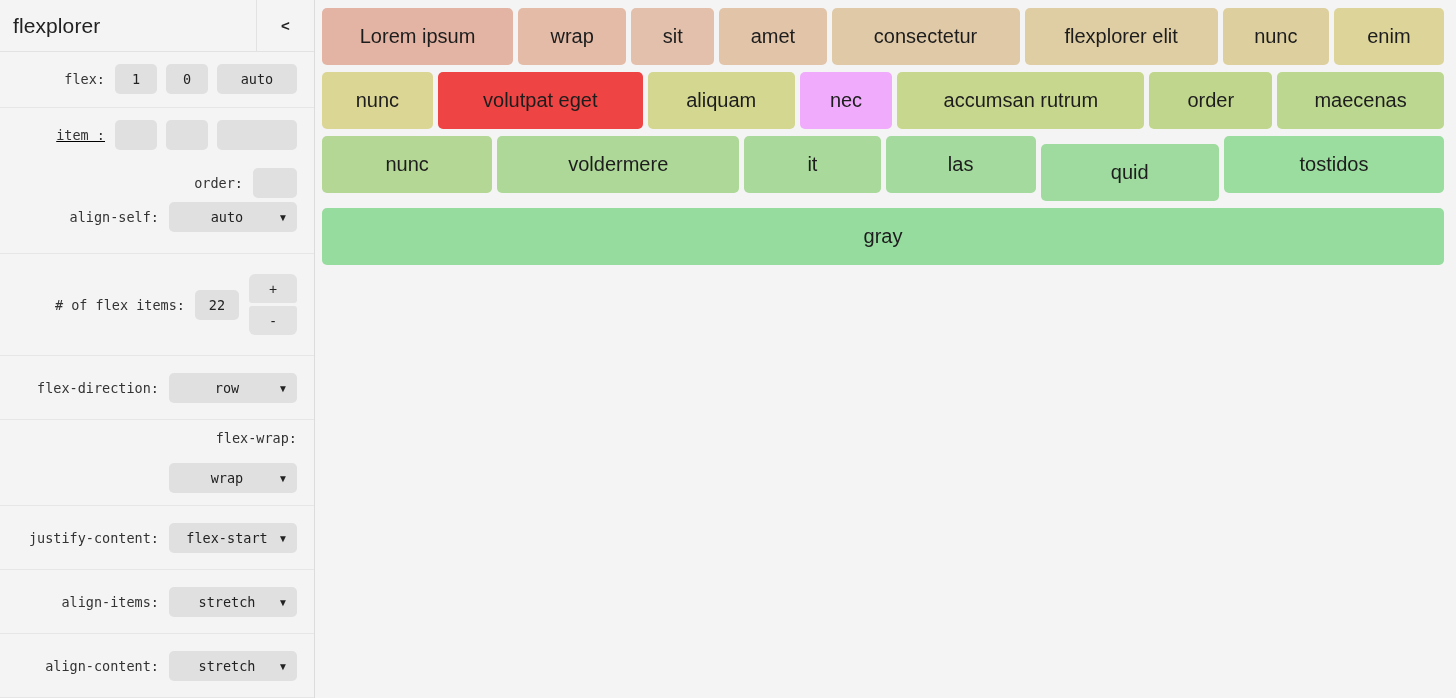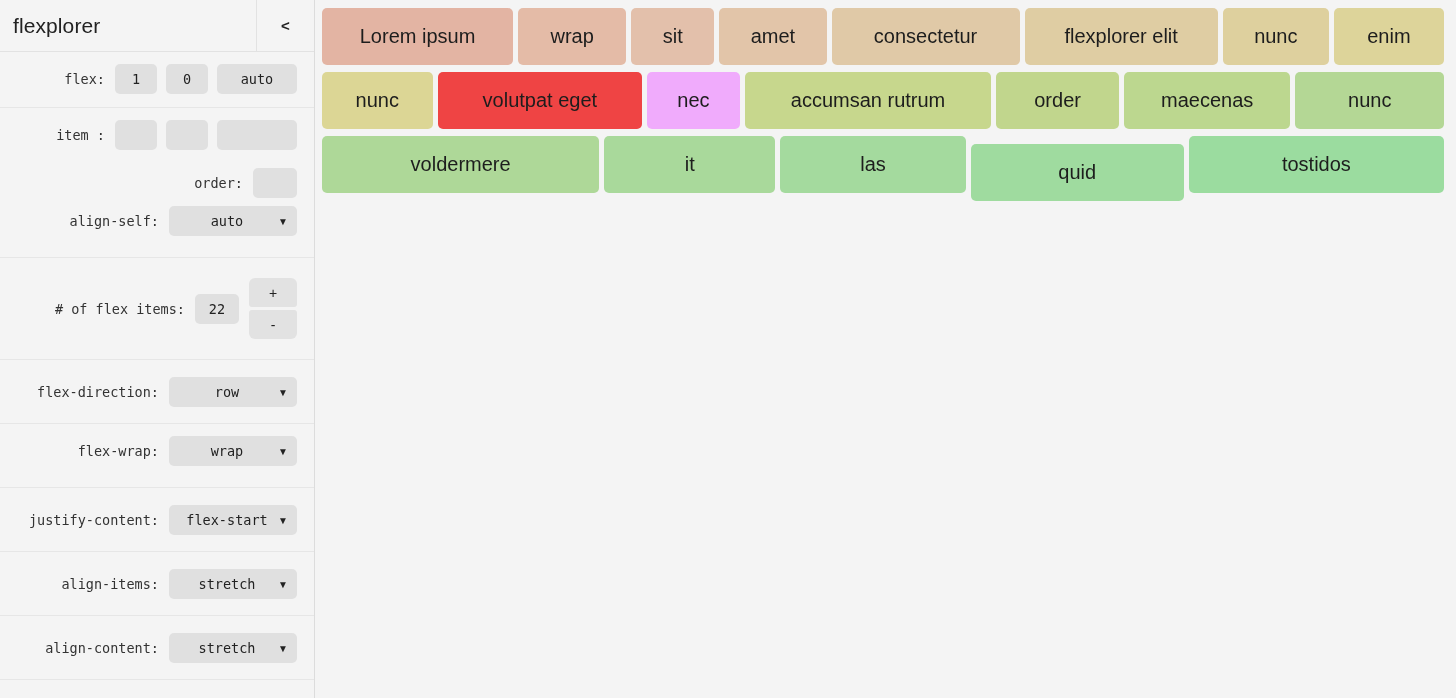--- a/index.html
+++ b/index.html
@@ -137,21 +137,21 @@
 
     <div class="sb-row">
       <div class="sb-label">flex:</div>
       <div class="ctrl-group">
         <input class="fld fld-sm" value="1" style="">
         <input class="fld fld-md" value="0" style="">
         <input class="fld fld-lg" value="auto" style="">
       </div>
     </div>
 
-    <div class="sb-row" style="border-bottom:none; padding-bottom:4px;">
+    <div class="sb-row" style="border-bottom:none; padding-bottom:4px;text-decoration:underline;">
       <div class="sb-label">item :</div>
       <div class="ctrl-group">
         <input class="fld fld-sm" value="" style="">
         <input class="fld fld-md" value="" style="">
         <input class="fld fld-lg" value="" style="">
       </div>
     </div>
 
     <div class="sb-row" style="border-bottom:none; padding-top:4px; padding-bottom:4px; min-height:0;">
       <div class="sb-label">order:</div>
@@ -180,21 +180,21 @@
     <div class="sb-row" style="min-height:64px; align-items:center;">
       <div class="sb-label">flex-direction:</div>
       <span class="sel-wrap">
         <select class="sel">
           <option>row</option>
         </select>
         <span class="sel-chev">▼</span>
       </span>
     </div>
 
-    <div class="sb-row" style="min-height:64px; align-items:flex-start;">
+    <div class="sb-row" style="min-height:64px; align-items:flex-end;flex-direction:column;">
       <div class="sb-label">flex-wrap:</div>
       <span class="sel-wrap">
         <select class="sel">
           <option>wrap</option>
         </select>
         <span class="sel-chev">▼</span>
       </span>
     </div>
 
     <div class="sb-row" style="min-height:64px; align-items:center;">
@@ -233,25 +233,27 @@
       <div class="flex-item" style="background: rgb(227, 180, 163); flex-basis: 188px;">Lorem ipsum</div>
       <div class="flex-item" style="background: rgb(228, 187, 167); flex-basis: 105px;">wrap</div>
       <div class="flex-item" style="background: rgb(227, 192, 171); flex-basis: 80px;">sit</div>
       <div class="flex-item" style="background: rgb(226, 197, 169); flex-basis: 104px;">amet</div>
       <div class="flex-item" style="background: rgb(224, 201, 167); flex-basis: 185px;">consectetur</div>
       <div class="flex-item" style="background: rgb(223, 205, 163); flex-basis: 190px;">flexplorer elit</div>
       <div class="flex-item" style="background: rgb(222, 208, 158); flex-basis: 103px;">nunc</div>
       <div class="flex-item" style="background: rgb(221, 212, 154); flex-basis: 107px;">enim</div>
       <div class="flex-item" style="background: rgb(220, 214, 149); flex-basis: 108px;">nunc</div>
       <div class="flex-item" style="background: #ef4444; flex-basis: 202px;">volutpat eget</div>
+      <div class="flex-item" style="background: rgb(211, 215, 143); flex-basis: 144px;">aliquam</div>
       <div class="flex-item" style="background: #f0abfc; flex-basis: 90px;">nec</div>
       <div class="flex-item" style="background: rgb(199, 215, 141); flex-basis: 244px;">accumsan rutrum</div>
       <div class="flex-item" style="background: rgb(193, 214, 141); flex-basis: 120px;">order</div>
       <div class="flex-item" style="background: rgb(188, 215, 143); flex-basis: 164px;">maecenas</div>
       <div class="flex-item" style="background: rgb(180, 215, 149); flex-basis: 146px;">nunc</div>
       <div class="flex-item" style="background: rgb(174, 216, 152); flex-basis: 218px;">voldermere</div>
       <div class="flex-item" style="background: rgb(169, 217, 155); flex-basis: 112px;">it</div>
       <div class="flex-item" style="background: rgb(164, 218, 158); flex-basis: 126px;">las</div>
       <div class="flex-item" style="background: rgb(159, 219, 159); flex-basis: 154px; margin-top: 8px;">quid</div>
       <div class="flex-item" style="background: rgb(155, 220, 159); flex-basis: 196px;">tostidos</div>
+      <div class="flex-item" style="background: rgb(150, 220, 159); flex-basis: 156px;">gray</div>
     </div>
 
 </div>
 
 </body></html>

